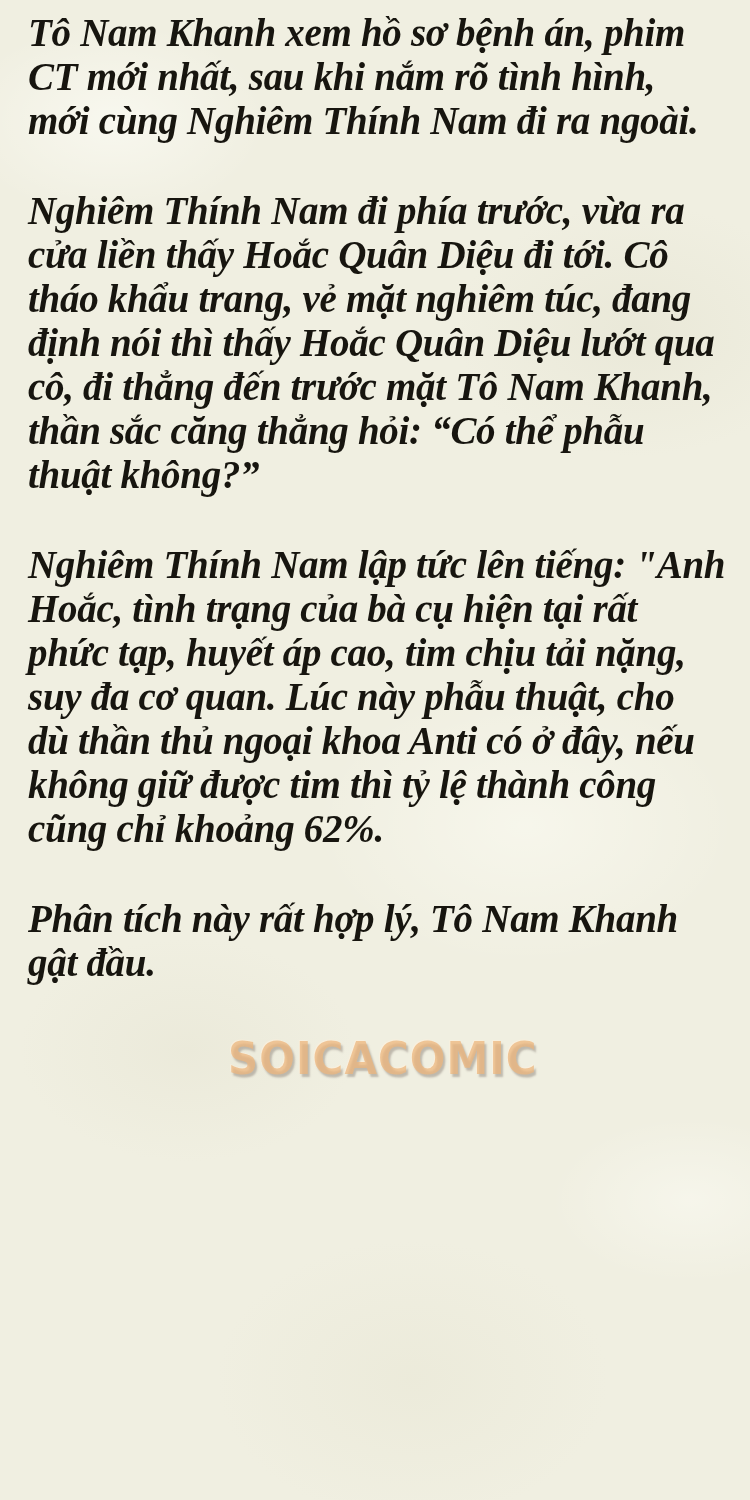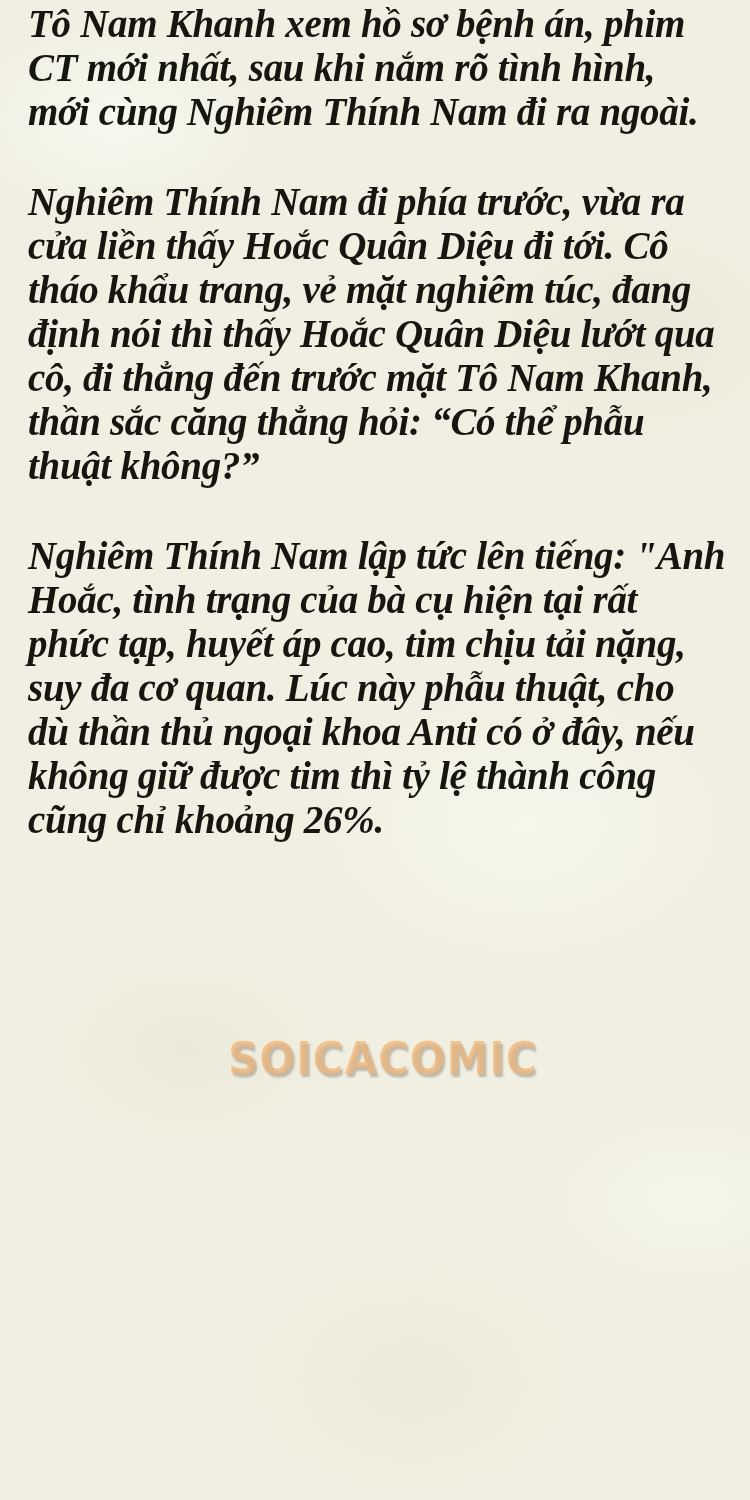--- a/index.html
+++ b/index.html
@@ -18,21 +18,21 @@
       radial-gradient(ellipse 260px 180px at 85% 22%, rgba(222,220,200,0.35), rgba(222,220,200,0) 70%),
       radial-gradient(ellipse 300px 200px at 70% 55%, rgba(255,255,248,0.45), rgba(255,255,248,0) 70%),
       radial-gradient(ellipse 240px 160px at 25% 70%, rgba(224,222,202,0.30), rgba(224,222,202,0) 70%),
       radial-gradient(ellipse 280px 200px at 55% 92%, rgba(228,226,206,0.35), rgba(228,226,206,0) 70%),
       radial-gradient(ellipse 200px 120px at 92% 80%, rgba(255,255,250,0.40), rgba(255,255,250,0) 70%);
   }
   .reader-page {
     position: absolute;
     inset: 0;
     z-index: 2;
-    padding: 2px 22px 0 28px;
+    padding: 11px 22px 0 28px;
     box-sizing: border-box;
     font-family: "Liberation Serif", "DejaVu Serif", serif;
     font-style: italic;
     font-weight: 700;
     font-size: 39px;
     line-height: 44px;
     letter-spacing: -0.3px;
     color: #17150f;
   }
   .reader-page p {
@@ -72,14 +72,16 @@
 định nói thì thấy Hoắc Quân Diệu lướt qua
 cô, đi thẳng đến trước mặt Tô Nam Khanh,
 thần sắc căng thẳng hỏi: “Có thể phẫu
 thuật không?”</p>
   <p>Nghiêm Thính Nam lập tức lên tiếng: "Anh
 Hoắc, tình trạng của bà cụ hiện tại rất
 phức tạp, huyết áp cao, tim chịu tải nặng,
 suy đa cơ quan. Lúc này phẫu thuật, cho
 dù thần thủ ngoại khoa Anti có ở đây, nếu
 không giữ được tim thì tỷ lệ thành công
-cũng chỉ khoảng 26%.</p>
+cũng chỉ khoảng 62%.</p>
+  <p>Phân tích này rất hợp lý, Tô Nam Khanh
+gật đầu.</p>
 </article>
 
 </body></html>

